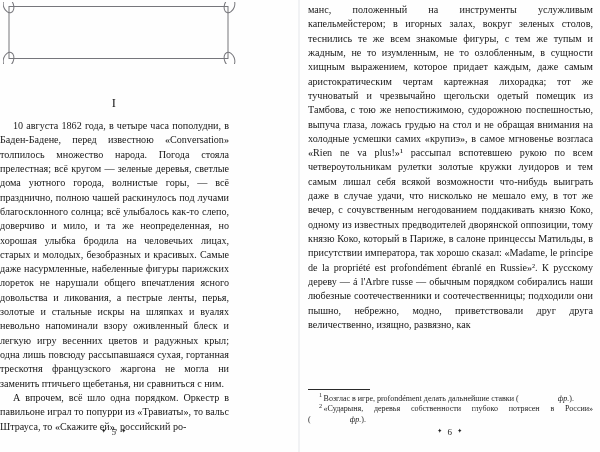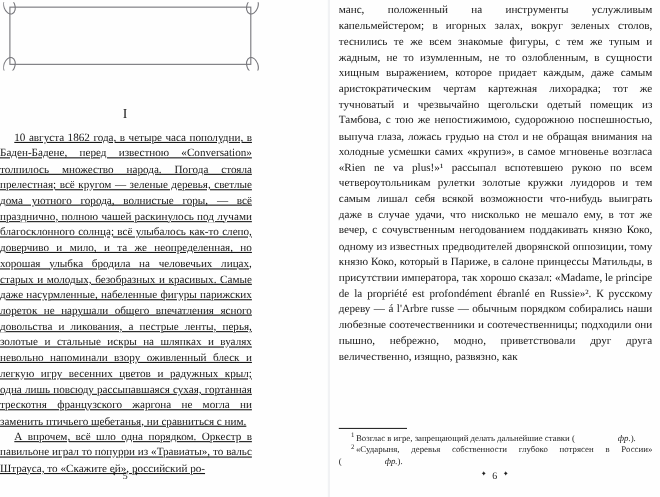--- a/index.html
+++ b/index.html
@@ -76,21 +76,20 @@
   }
   .textblock p {
     margin: 0;
     text-indent: 13px;
     hyphens: manual;
   }
   .left-text {
     left: 0px;
     top: 119px;
     width: 229px;
-    text-decoration: underline;
   }
   .right-text {
     left: 8px;
     top: 3px;
     width: 285px;
   }
 
   
   .footnotes {
     position: absolute;
@@ -169,21 +168,21 @@
   </div>
 
   <div class="page page-right">
 
     <div class="textblock right-text">
       <p style="text-indent:0">манс, положенный на инструменты услужливым капельмейстером; в игорных залах, вокруг зеленых столов, теснились те же всем знакомые фигуры, с тем же тупым и жадным, не то изумленным, не то озлобленным, в сущности хищным выражением, которое придает каждым, даже самым аристократическим чертам картежная лихорадка; тот же тучноватый и чрезвычайно щегольски одетый помещик из Тамбова, с тою же непостижимою, судорожною поспешностью, выпуча глаза, ложась грудью на стол и не обращая внимания на холодные усмешки самих «крупиэ», в самое мгновенье возгласа «Rien ne va plus!»¹ рассыпал вспотевшею рукою по всем четвероутольникам рулетки золотые кружки луидоров и тем самым лишал себя всякой возможности что-нибудь выиграть даже в случае удачи, что нисколько не мешало ему, в тот же вечер, с сочувственным негодованием поддакивать князю Коко, одному из известных предводителей дворянской оппозиции, тому князю Коко, который в Париже, в салоне принцессы Матильды, в присутствии императора, так хорошо сказал: «Madame, le principe de la propriété est profondément ébranlé en Russie»². К русскому дереву — á l'Arbre russe — обычным порядком собирались наши любезные соотечественники и соотечественницы; подходили они пышно, небрежно, модно, приветствовали друг друга величественно, изящно, развязно, как</p>
     </div>
 
     <div class="footnotes">
       <div class="fn-rule"></div>
-      <p><sup>1</sup><span>Возглас в игре, запрещающий делать дальнейшие ставки (</span><span class="fr">фр.</span><span>).</span></p>
+      <p><sup>1</sup><span>Возглас в игре, profondément делать дальнейшие ставки (</span><span class="fr">фр.</span><span>).</span></p>
       <p><sup>2</sup><span>«Сударыня, деревья собственности глубоко потрясен в России» (</span><span class="fr">фр.</span><span>).</span></p>
     </div>
 
     <div class="folio folio-right">
       <span class="orn">✦</span>
       <span>6</span>
       <span class="orn">✦</span>
     </div>
   </div>
 

